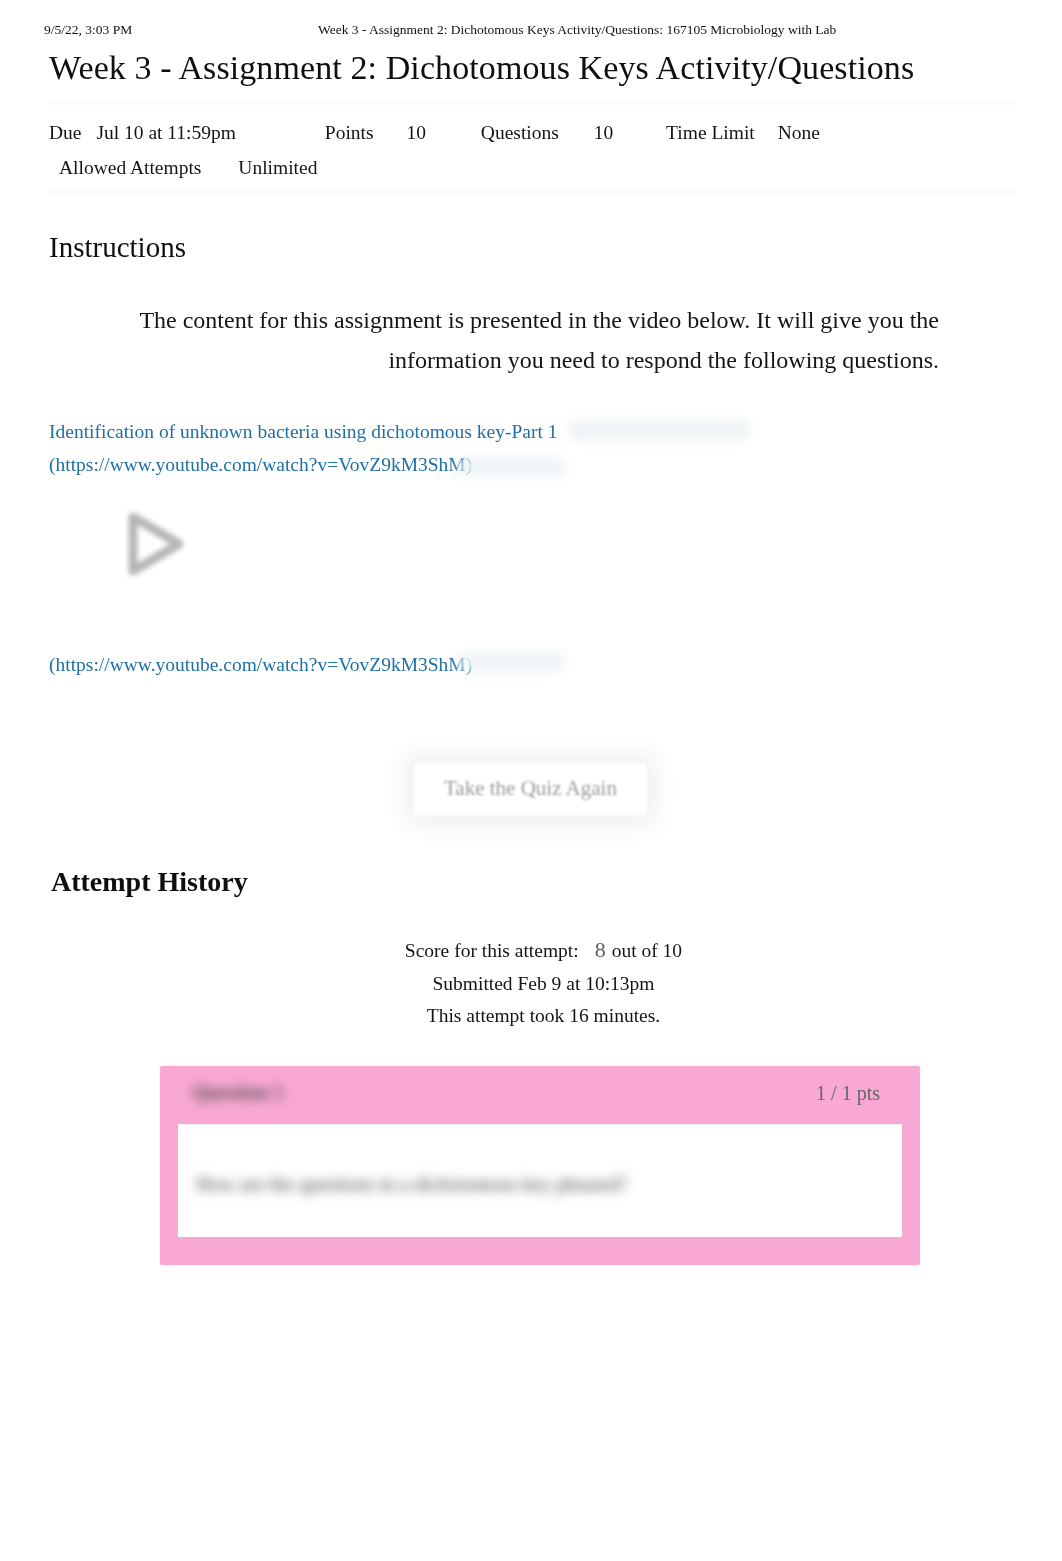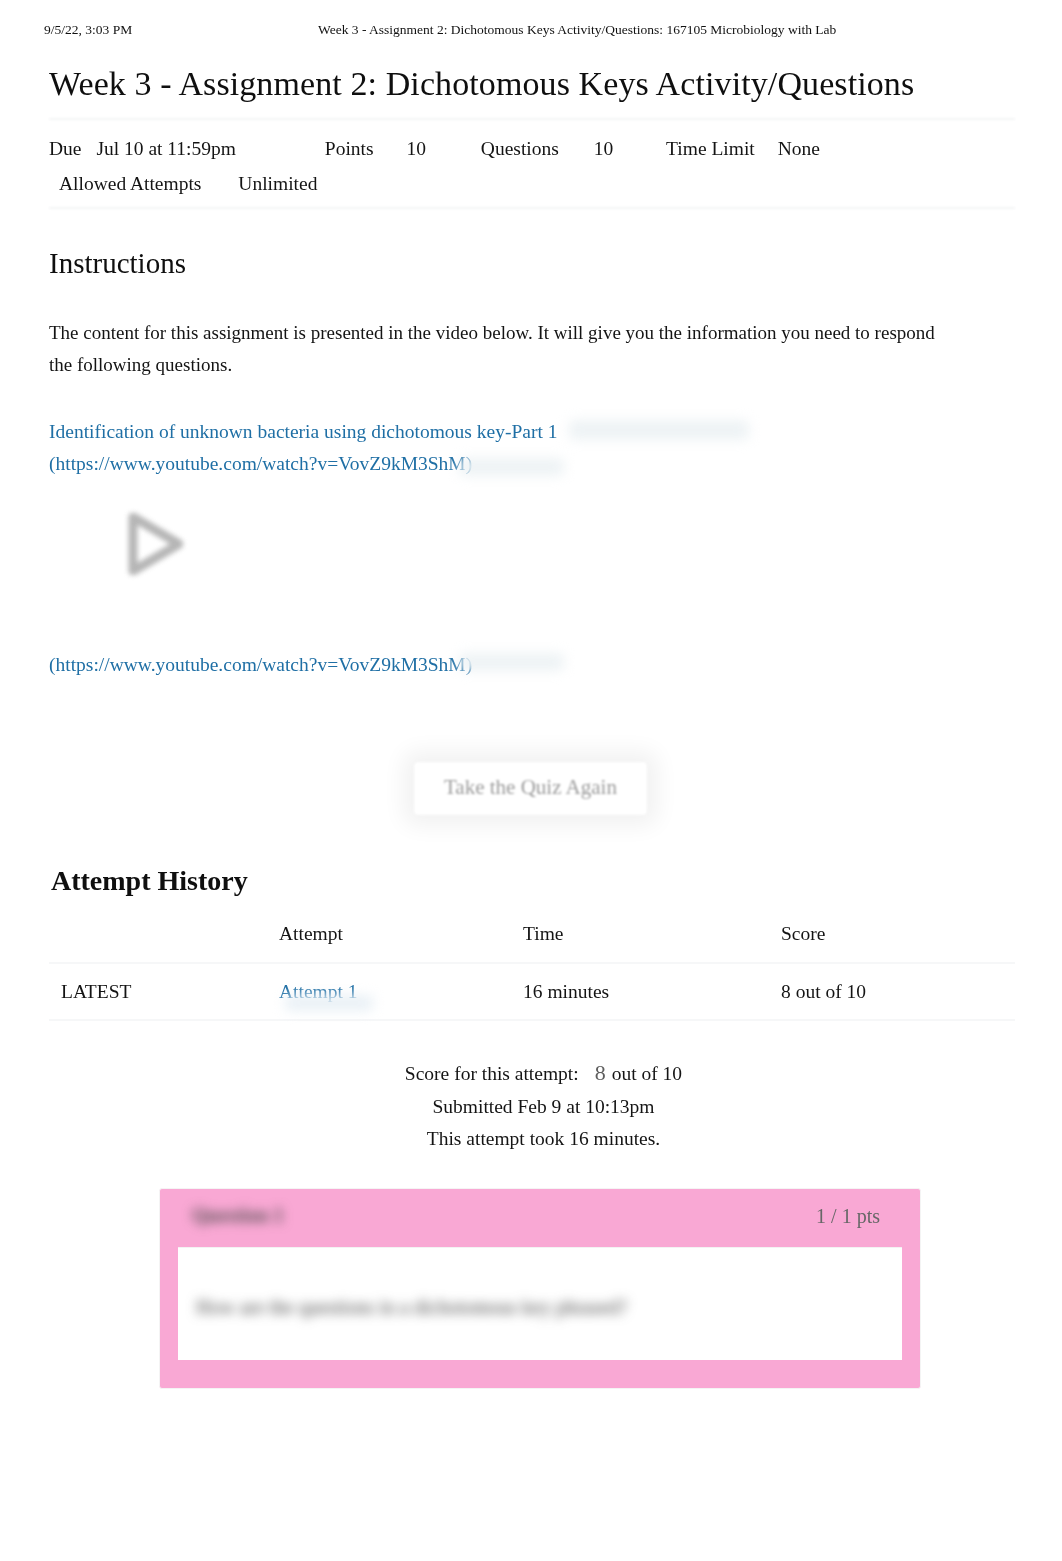--- a/index.html
+++ b/index.html
@@ -45,21 +45,21 @@
     left: 318px;
     top: 0;
     white-space: nowrap;
     text-align: center;
   }
 
   
   .content {
     position: absolute;
     left: 49px;
-    top: 56px;
+    top: 40px;
     width: 966px;
   }
 
   h1.quiz-title {
     font-size: 34px;
     font-weight: normal;
     line-height: 1.62;
     margin: 0;
     letter-spacing: 0.1px;
     color: #0f0f0f;
@@ -96,25 +96,26 @@
   .m-aa-value    { margin-left: 32px; }
 
   h2.section-title {
     font-size: 29px;
     font-weight: normal;
     margin: 38px 0 0 0;
     color: #0f0f0f;
   }
 
   p.body-text {
-    font-size: 19px;
+    font-size: 24px;
     line-height: 1.66;
     margin: 37px 0 0 0;
     color: #141414;
     max-width: 890px;
+    text-align: right;
   }
 
   a.link, .link {
     color: #1f6fa5;
     text-decoration: none;
   }
 
   .link-block {
     margin-top: 35px;
     font-size: 19.5px;
@@ -348,43 +349,20 @@
       <span class="smudge s3"></span>
       <a class="link" href="#">(https://www.youtube.com/watch?v=VovZ9kM3ShM)</a>
     </div>
 
     <div class="btn-wrap">
       <button class="btn-quiz" type="button">Take the Quiz Again</button>
     </div>
 
     <h2 class="attempt-title">Attempt History</h2>
 
-    <table class="attempts">
-      <thead>
-        <tr>
-          <th class="col-kept"></th>
-          <th class="col-att">Attempt</th>
-          <th class="col-time">Time</th>
-          <th class="col-score">Score</th>
-        </tr>
-      </thead>
-      <tbody>
-        <tr>
-          <td class="kept-cell">LATEST</td>
-          <td>
-            <span class="attempt-link-wrap">
-              <span class="smudge s4"></span>
-              <a class="link" href="#">Attempt 1</a>
-            </span>
-          </td>
-          <td>16 minutes</td>
-          <td>8 out of 10</td>
-        </tr>
-      </tbody>
-    </table>
 
     <div class="score-summary">
       <span class="row"><span>Score for this attempt:</span><span class="score-big">8</span><span>out of 10</span></span>
       <span class="row">Submitted Feb 9 at 10:13pm</span>
       <span class="row">This attempt took 16 minutes.</span>
     </div>
 
     <div class="question-card">
       <div class="q-header">
         <span class="q-title">Question 1</span>

